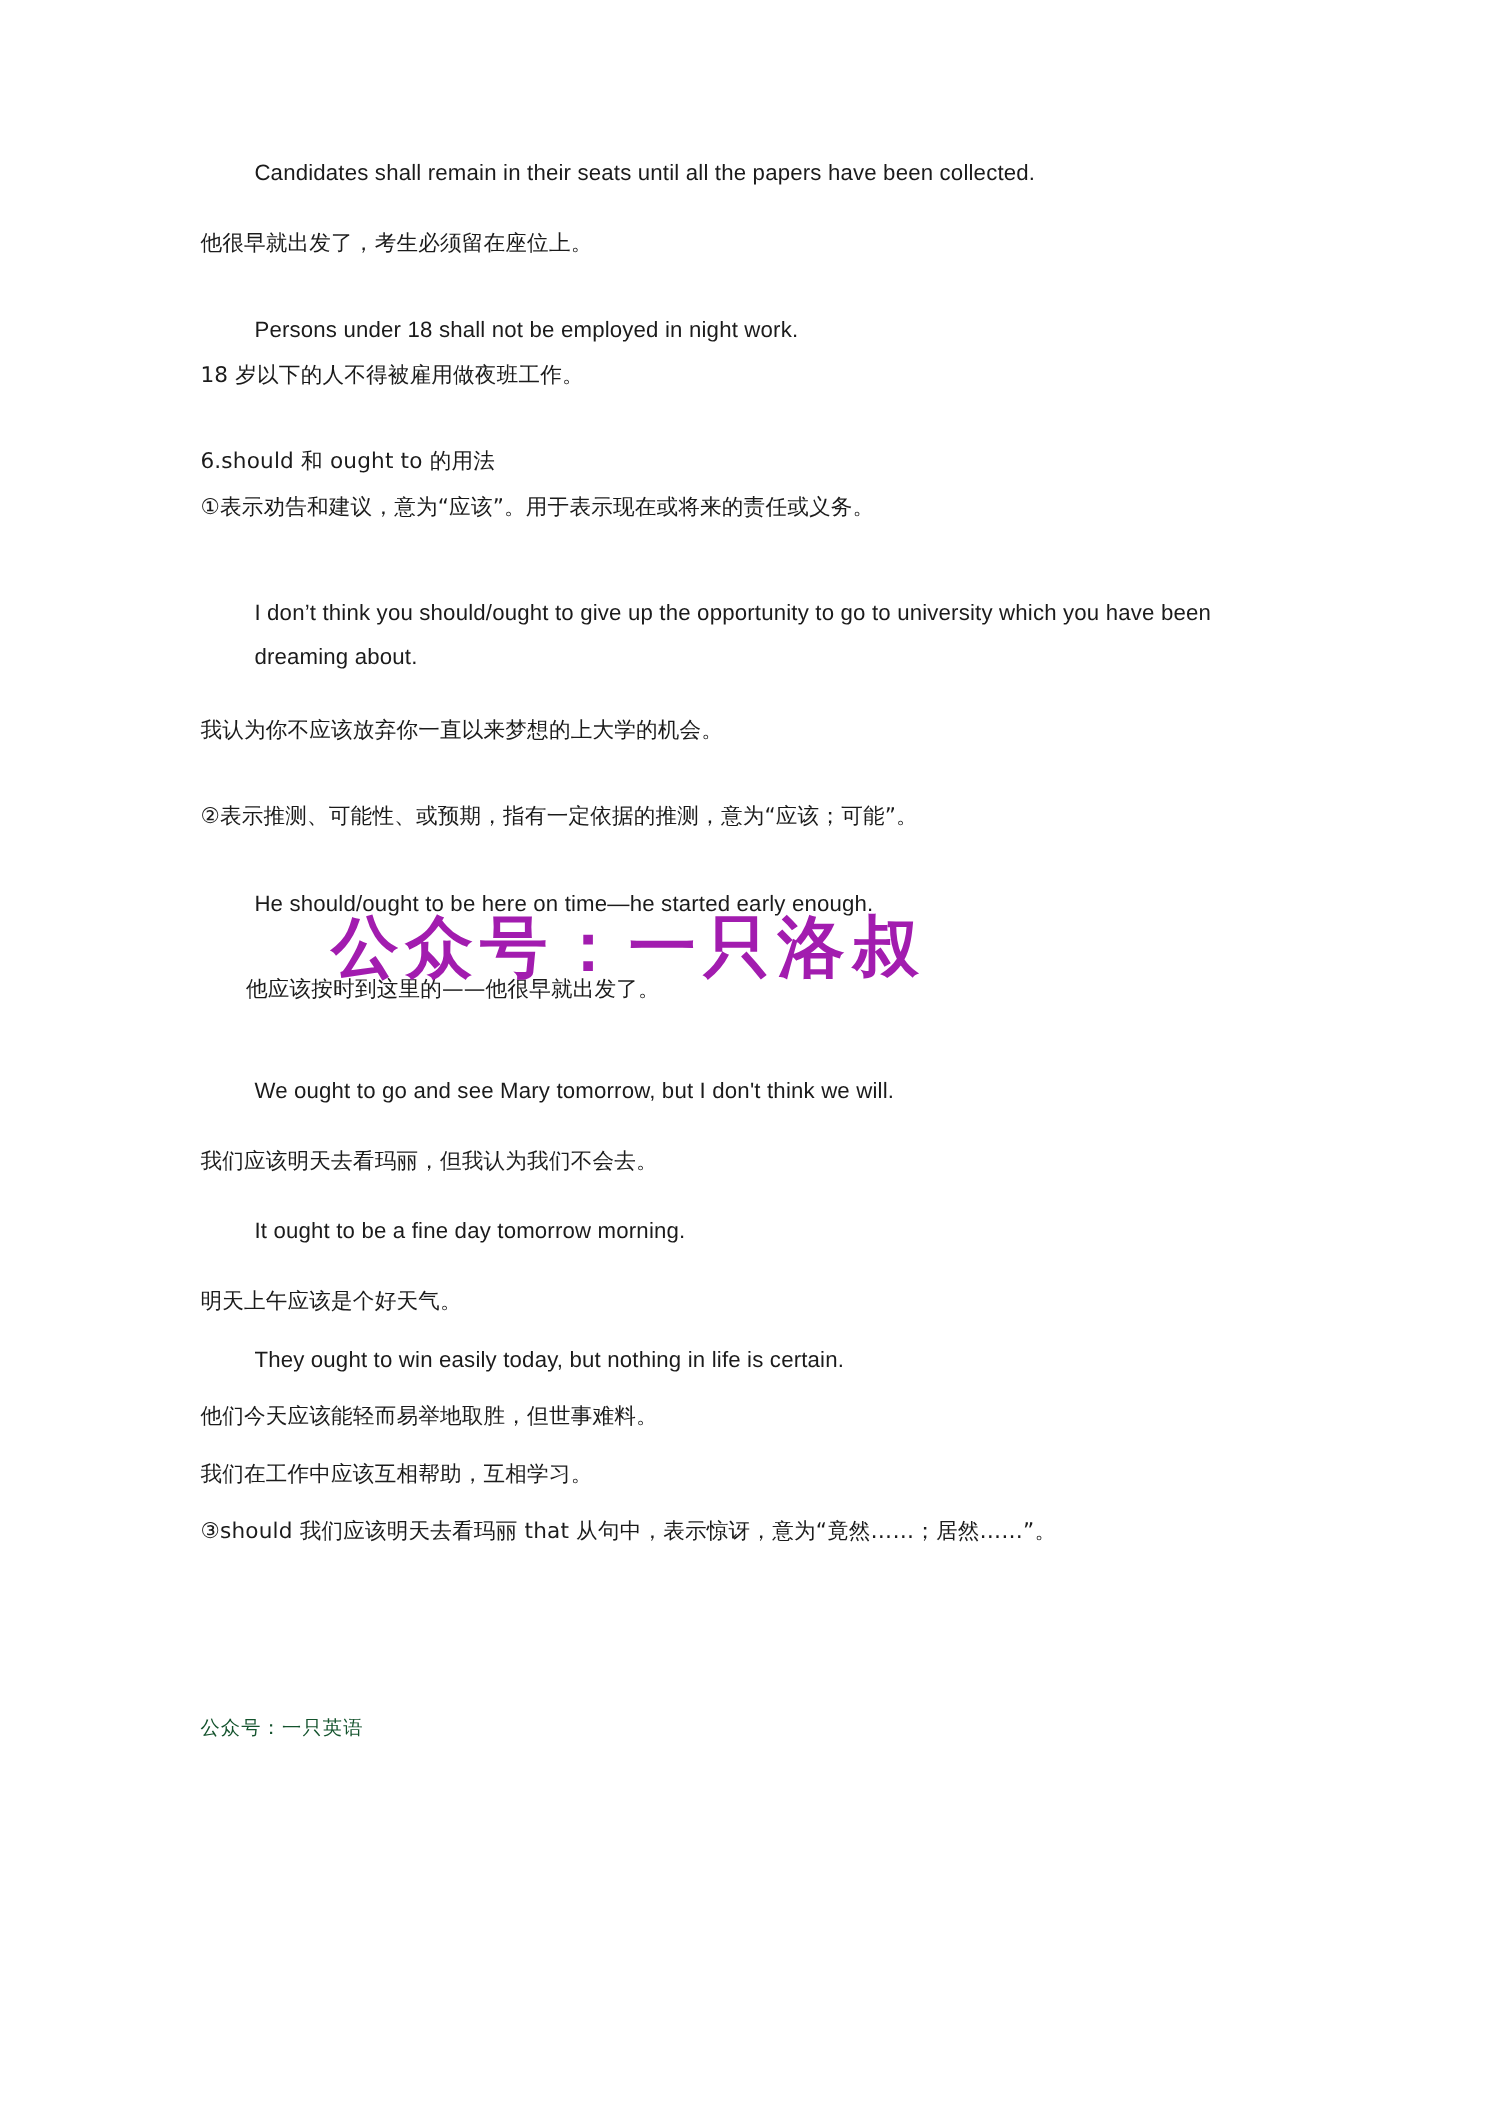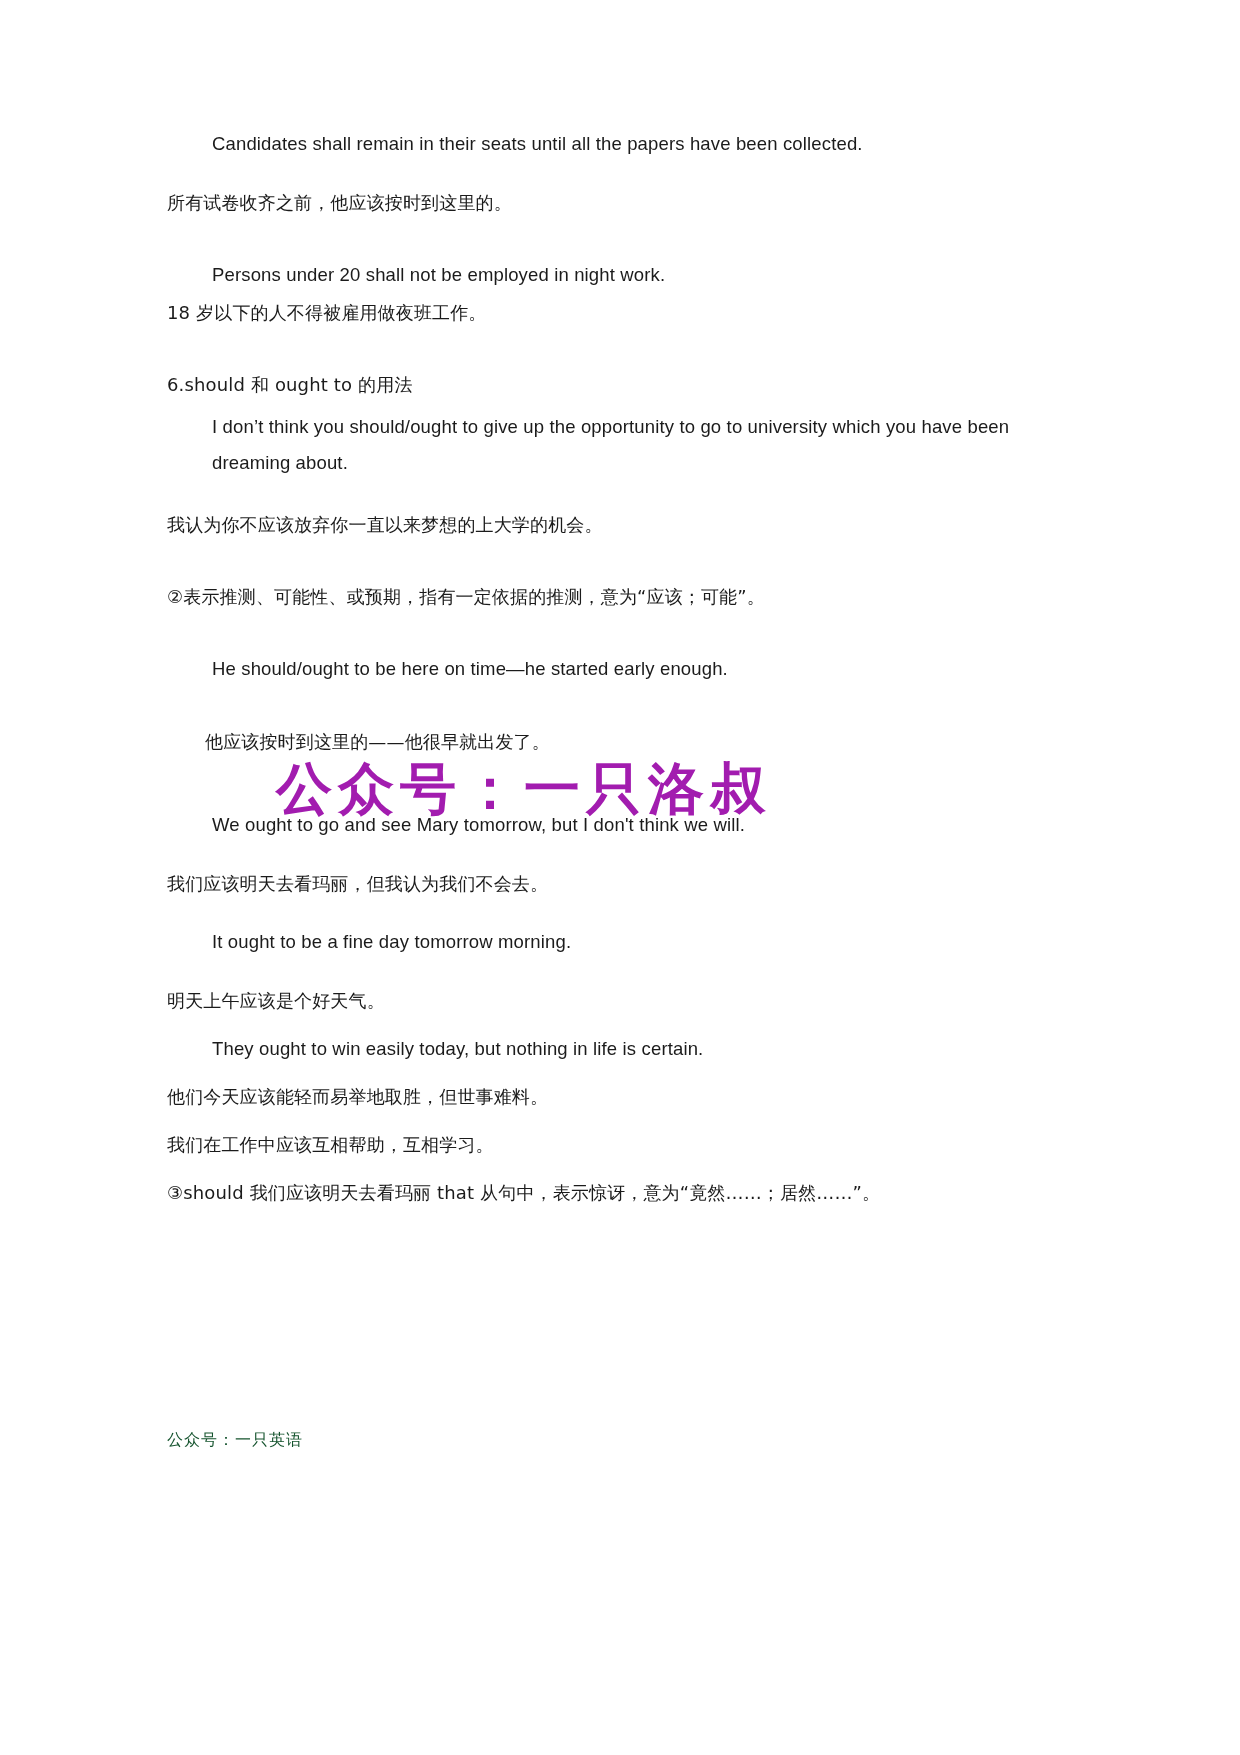--- a/index.html
+++ b/index.html
@@ -78,28 +78,29 @@
 </style>
 </head>
 <body>
 
 <div class="page">
 
   <div class="content">
 
     <div class="line en sp-md">Candidates shall remain in their seats until all the papers have been collected.</div>
 
-    <div class="line cn sp-lg">所有试卷收齐之前，他应该按时到这里的。</div>
+    <div class="line cn sp-lg">他很早就出发了，考生必须留在座位上。</div>
 
-    <div class="line en sp-xs">Persons under 20 shall not be employed in night work.</div>
+    <div class="line en sp-xs">Persons under 18 shall not be employed in night work.</div>
 
     <div class="line cn sp-lg">18 岁以下的人不得被雇用做夜班工作。</div>
 
     <div class="line cn sp-xs">6.should 和 ought to 的用法</div>
 
+    <div class="line cn sp-xl">①表示劝告和建议，意为“应该”。用于表示现在或将来的责任或义务。</div>
 
     <div class="line en wide-line sp-md">I don’t think you should/ought to give up the opportunity to go to university which you have been dreaming about.</div>
 
     <div class="line cn sp-lg">我认为你不应该放弃你一直以来梦想的上大学的机会。</div>
 
     <div class="line cn sp-lg">②表示推测、可能性、或预期，指有一定依据的推测，意为“应该；可能”。</div>
 
     <div class="line en sp-lg">He should/ought to be here on time—he started early enough.</div>
 
     <div class="line cn indent sp-xl">他应该按时到这里的——他很早就出发了。</div>

